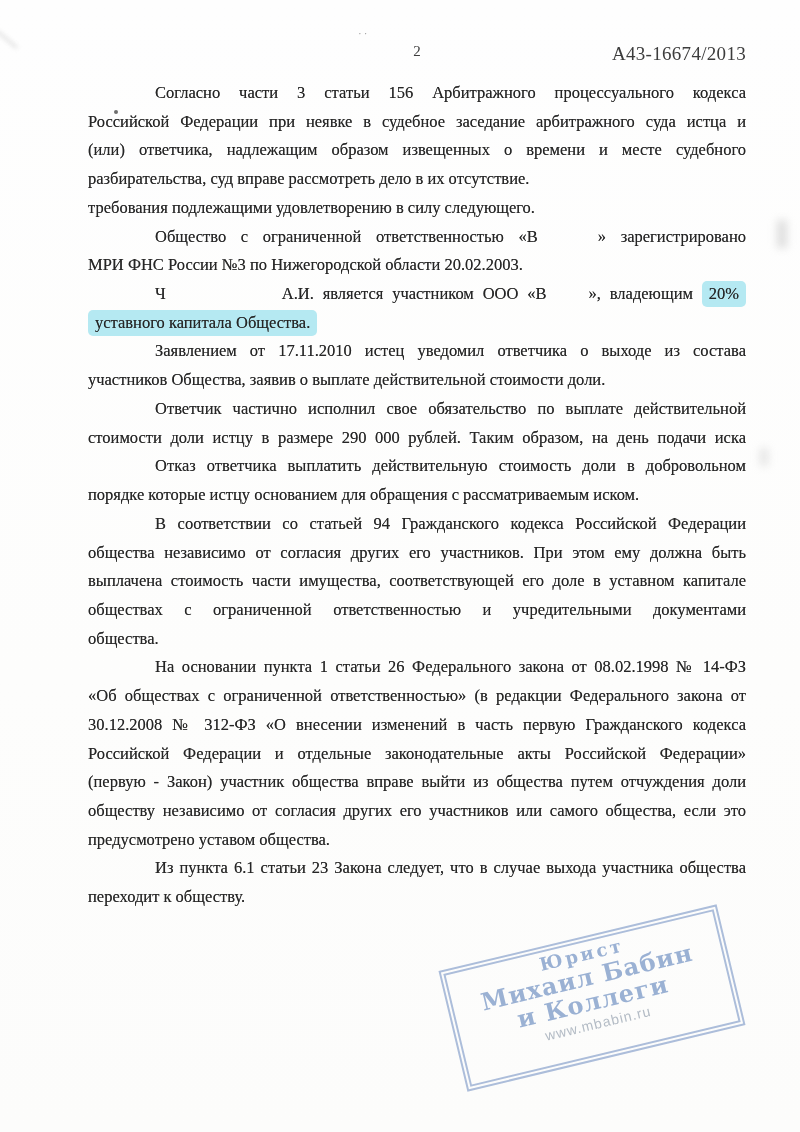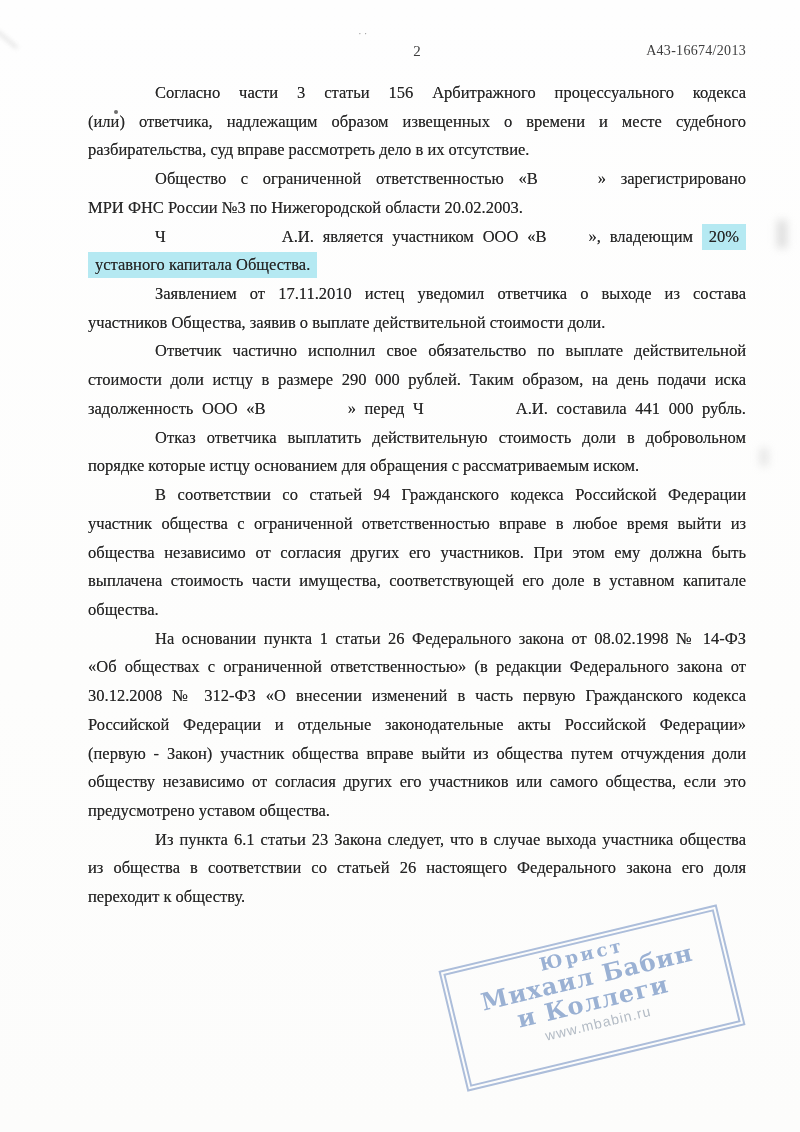--- a/index.html
+++ b/index.html
@@ -18,40 +18,40 @@
   .header-mark {
     position: absolute; left: 358px; top: 27px;
     font-size: 11px; color: #9a9a9a; letter-spacing: 2px;
   }
   .page-number {
     position: absolute; left: 402px; top: 43px; width: 30px;
     text-align: center; font-size: 15px; color: #3c3c3c;
   }
   .case-number {
     position: absolute; right: 54px; top: 43px;
-    font-size: 14px; color: #3c3c3c; letter-spacing: 0.3px;
+    font-size: 19px; color: #3c3c3c; letter-spacing: 0.3px;
   }
   
   .doc {
     position: absolute; left: 88px; top: 79px; width: 658px;
     font-size: 16.5px; line-height: 28.72px;
     color: var(--ink, #262626);
     text-shadow: 0 0 0.6px rgba(40,40,40,0.65);
   }
   .line {
     height: 28.72px;
     text-align: justify;
     text-align-last: justify;
   }
   .line.indent { text-indent: 67px; }
   .line.last { text-align: right; text-align-last: left; }
   .gap { display: inline-block; height: 2px; }
   .hl {
     background: var(--hl, #b5e9f2);
-    border-radius: 0;
+    border-radius: 5px;
     padding: 3px 7px 4px 7px;
     box-decoration-break: clone;
   }
   
   .stamp {
     position: absolute; left: 449px; top: 936px;
     width: 286px; height: 124px;
     transform: rotate(-13.5deg);
     mix-blend-mode: multiply;
     opacity: 0.85;
@@ -91,47 +91,47 @@
 <body>
 
 <div class="page">
 
   <div class="header-mark">··</div>
   <div class="page-number">2</div>
   <div class="case-number">А43-16674/2013</div>
 
   <div class="doc">
       <div class="line indent"><span>Согласно части 3 статьи 156 Арбитражного процессуального кодекса</span></div>
+      <div class="line"><span>Российской Федерации при неявке в судебное заседание арбитражного суда истца и</span></div>
       <div class="line"><span>(или) ответчика, надлежащим образом извещенных о времени и месте судебного</span></div>
       <div class="line last"><span>разбирательства, суд вправе рассмотреть дело в их отсутствие.</span></div>
+      <div class="line last"><span>требования подлежащими удовлетворению в силу следующего.</span></div>
       <div class="line indent"><span>Общество с ограниченной ответственностью «В</span><span class="gap" style="width: 60px;"></span><span>» зарегистрировано</span></div>
       <div class="line last"><span>МРИ ФНС России №3 по Нижегородской области 20.02.2003.</span></div>
       <div class="line indent"><span>Ч</span><span class="gap" style="width: 116px;"></span><span>А.И. является участником ООО «В</span><span class="gap" style="width: 42px;"></span><span>», владеющим </span><span class="hl">20%</span></div>
       <div class="line last"><span class="hl">уставного капитала Общества.</span></div>
       <div class="line indent"><span>Заявлением от 17.11.2010 истец уведомил ответчика о выходе из состава</span></div>
       <div class="line last"><span>участников Общества, заявив о выплате действительной стоимости доли.</span></div>
       <div class="line indent"><span>Ответчик частично исполнил свое обязательство по выплате действительной</span></div>
       <div class="line"><span>стоимости доли истцу в размере 290 000 рублей. Таким образом, на день подачи иска</span></div>
-      <div class="line"><span>задолженность ООО «В</span><span class="gap" style="width: 82px;"></span><span>» перед Ч</span><span class="gap" style="width: 92px;"></span><span>А.И. составила 441 000 рубль.</span></div>
       <div class="line indent"><span>Отказ ответчика выплатить действительную стоимость доли в добровольном</span></div>
       <div class="line last"><span>порядке которые истцу основанием для обращения с рассматриваемым иском.</span></div>
       <div class="line indent"><span>В соответствии со статьей 94 Гражданского кодекса Российской Федерации</span></div>
-      <div class="line"><span>участник общества с ограниченной ответственностью вправе в любое время выйти из</span></div>
       <div class="line"><span>общества независимо от согласия других его участников. При этом ему должна быть</span></div>
       <div class="line"><span>выплачена стоимость части имущества, соответствующей его доле в уставном капитале</span></div>
+      <div class="line"><span>обществах с ограниченной ответственностью и учредительными документами</span></div>
       <div class="line last"><span>общества.</span></div>
       <div class="line indent"><span>На основании пункта 1 статьи 26 Федерального закона от 08.02.1998 № 14-ФЗ</span></div>
       <div class="line"><span>«Об обществах с ограниченной ответственностью» (в редакции Федерального закона от</span></div>
       <div class="line"><span>30.12.2008 № 312-ФЗ «О внесении изменений в часть первую Гражданского кодекса</span></div>
       <div class="line"><span>Российской Федерации и отдельные законодательные акты Российской Федерации»</span></div>
       <div class="line"><span>(первую - Закон) участник общества вправе выйти из общества путем отчуждения доли</span></div>
       <div class="line"><span>обществу независимо от согласия других его участников или самого общества, если это</span></div>
       <div class="line last"><span>предусмотрено уставом общества.</span></div>
       <div class="line indent"><span>Из пункта 6.1 статьи 23 Закона следует, что в случае выхода участника общества</span></div>
-      <div class="line"><span>из общества в соответствии со статьей 26 настоящего Федерального закона его доля</span></div>
       <div class="line last"><span>переходит к обществу.</span></div>
     </div>
 
   <div class="stamp">
     <div class="stamp-outer"></div>
     <div class="stamp-inner"></div>
     <div class="stamp-text">
       <div class="stamp-l1">Юрист</div>
       <div class="stamp-l2">Михаил Бабин</div>
       <div class="stamp-l3">и Коллеги</div>

